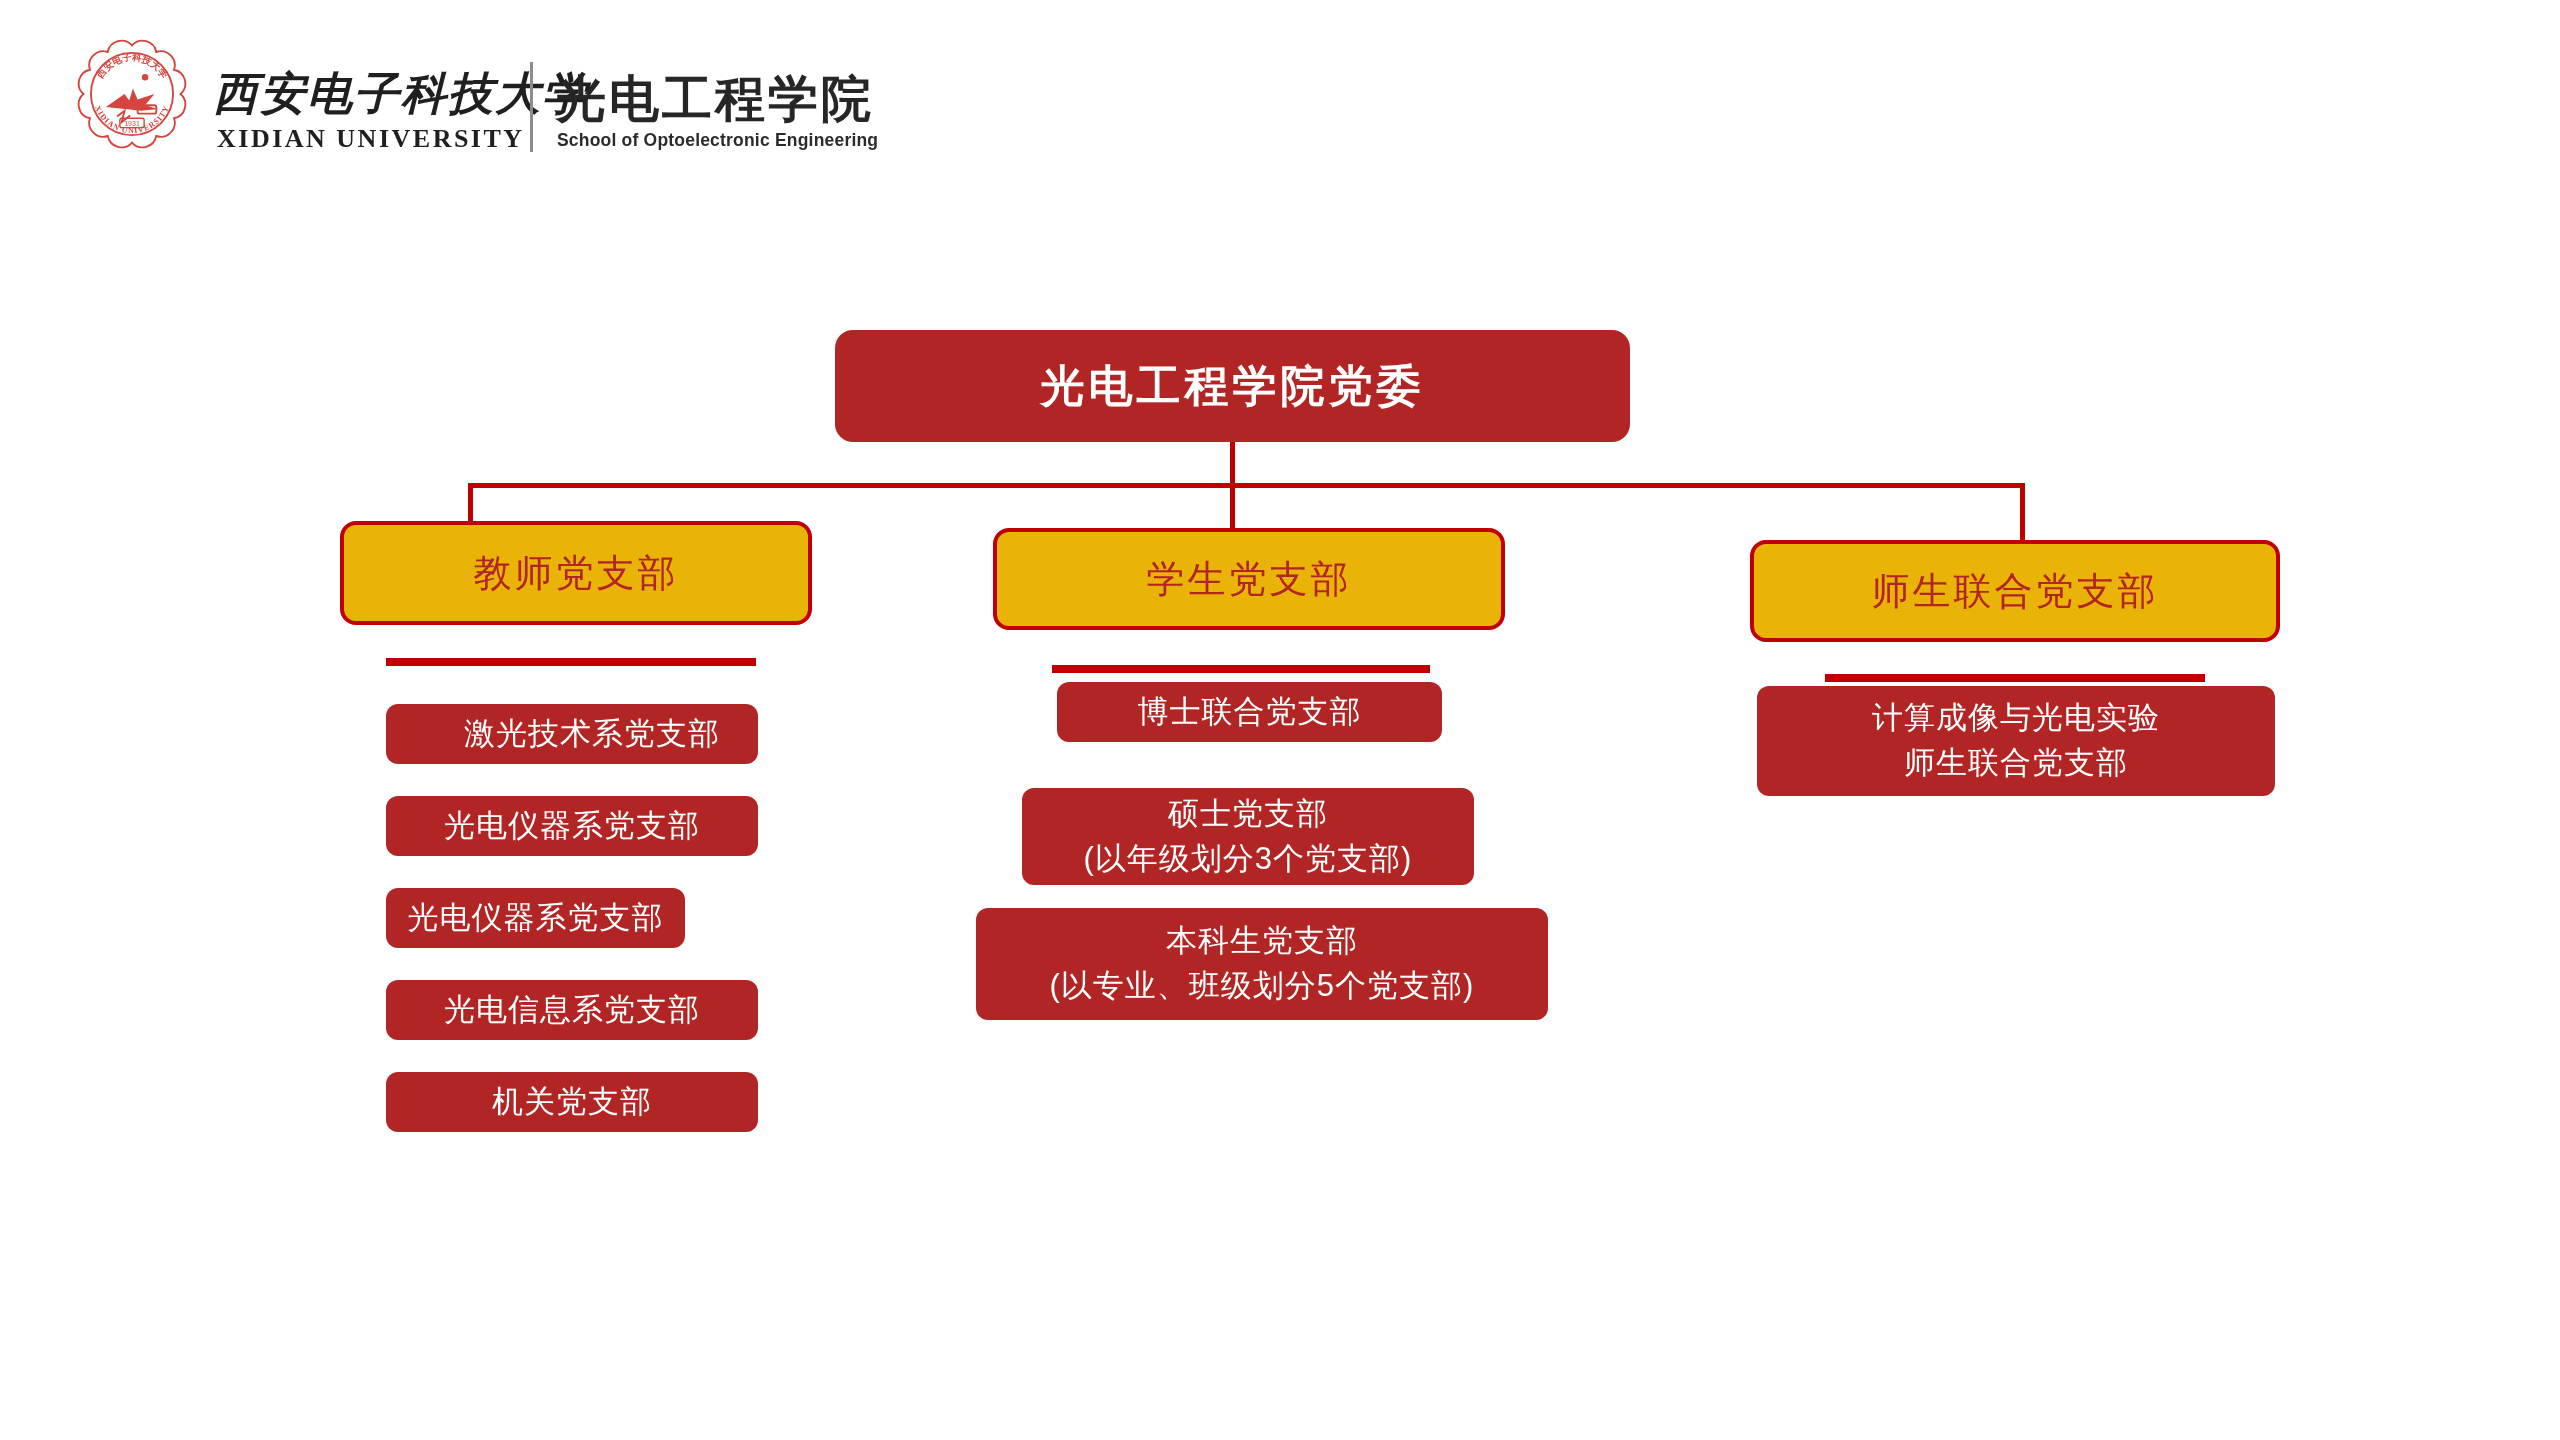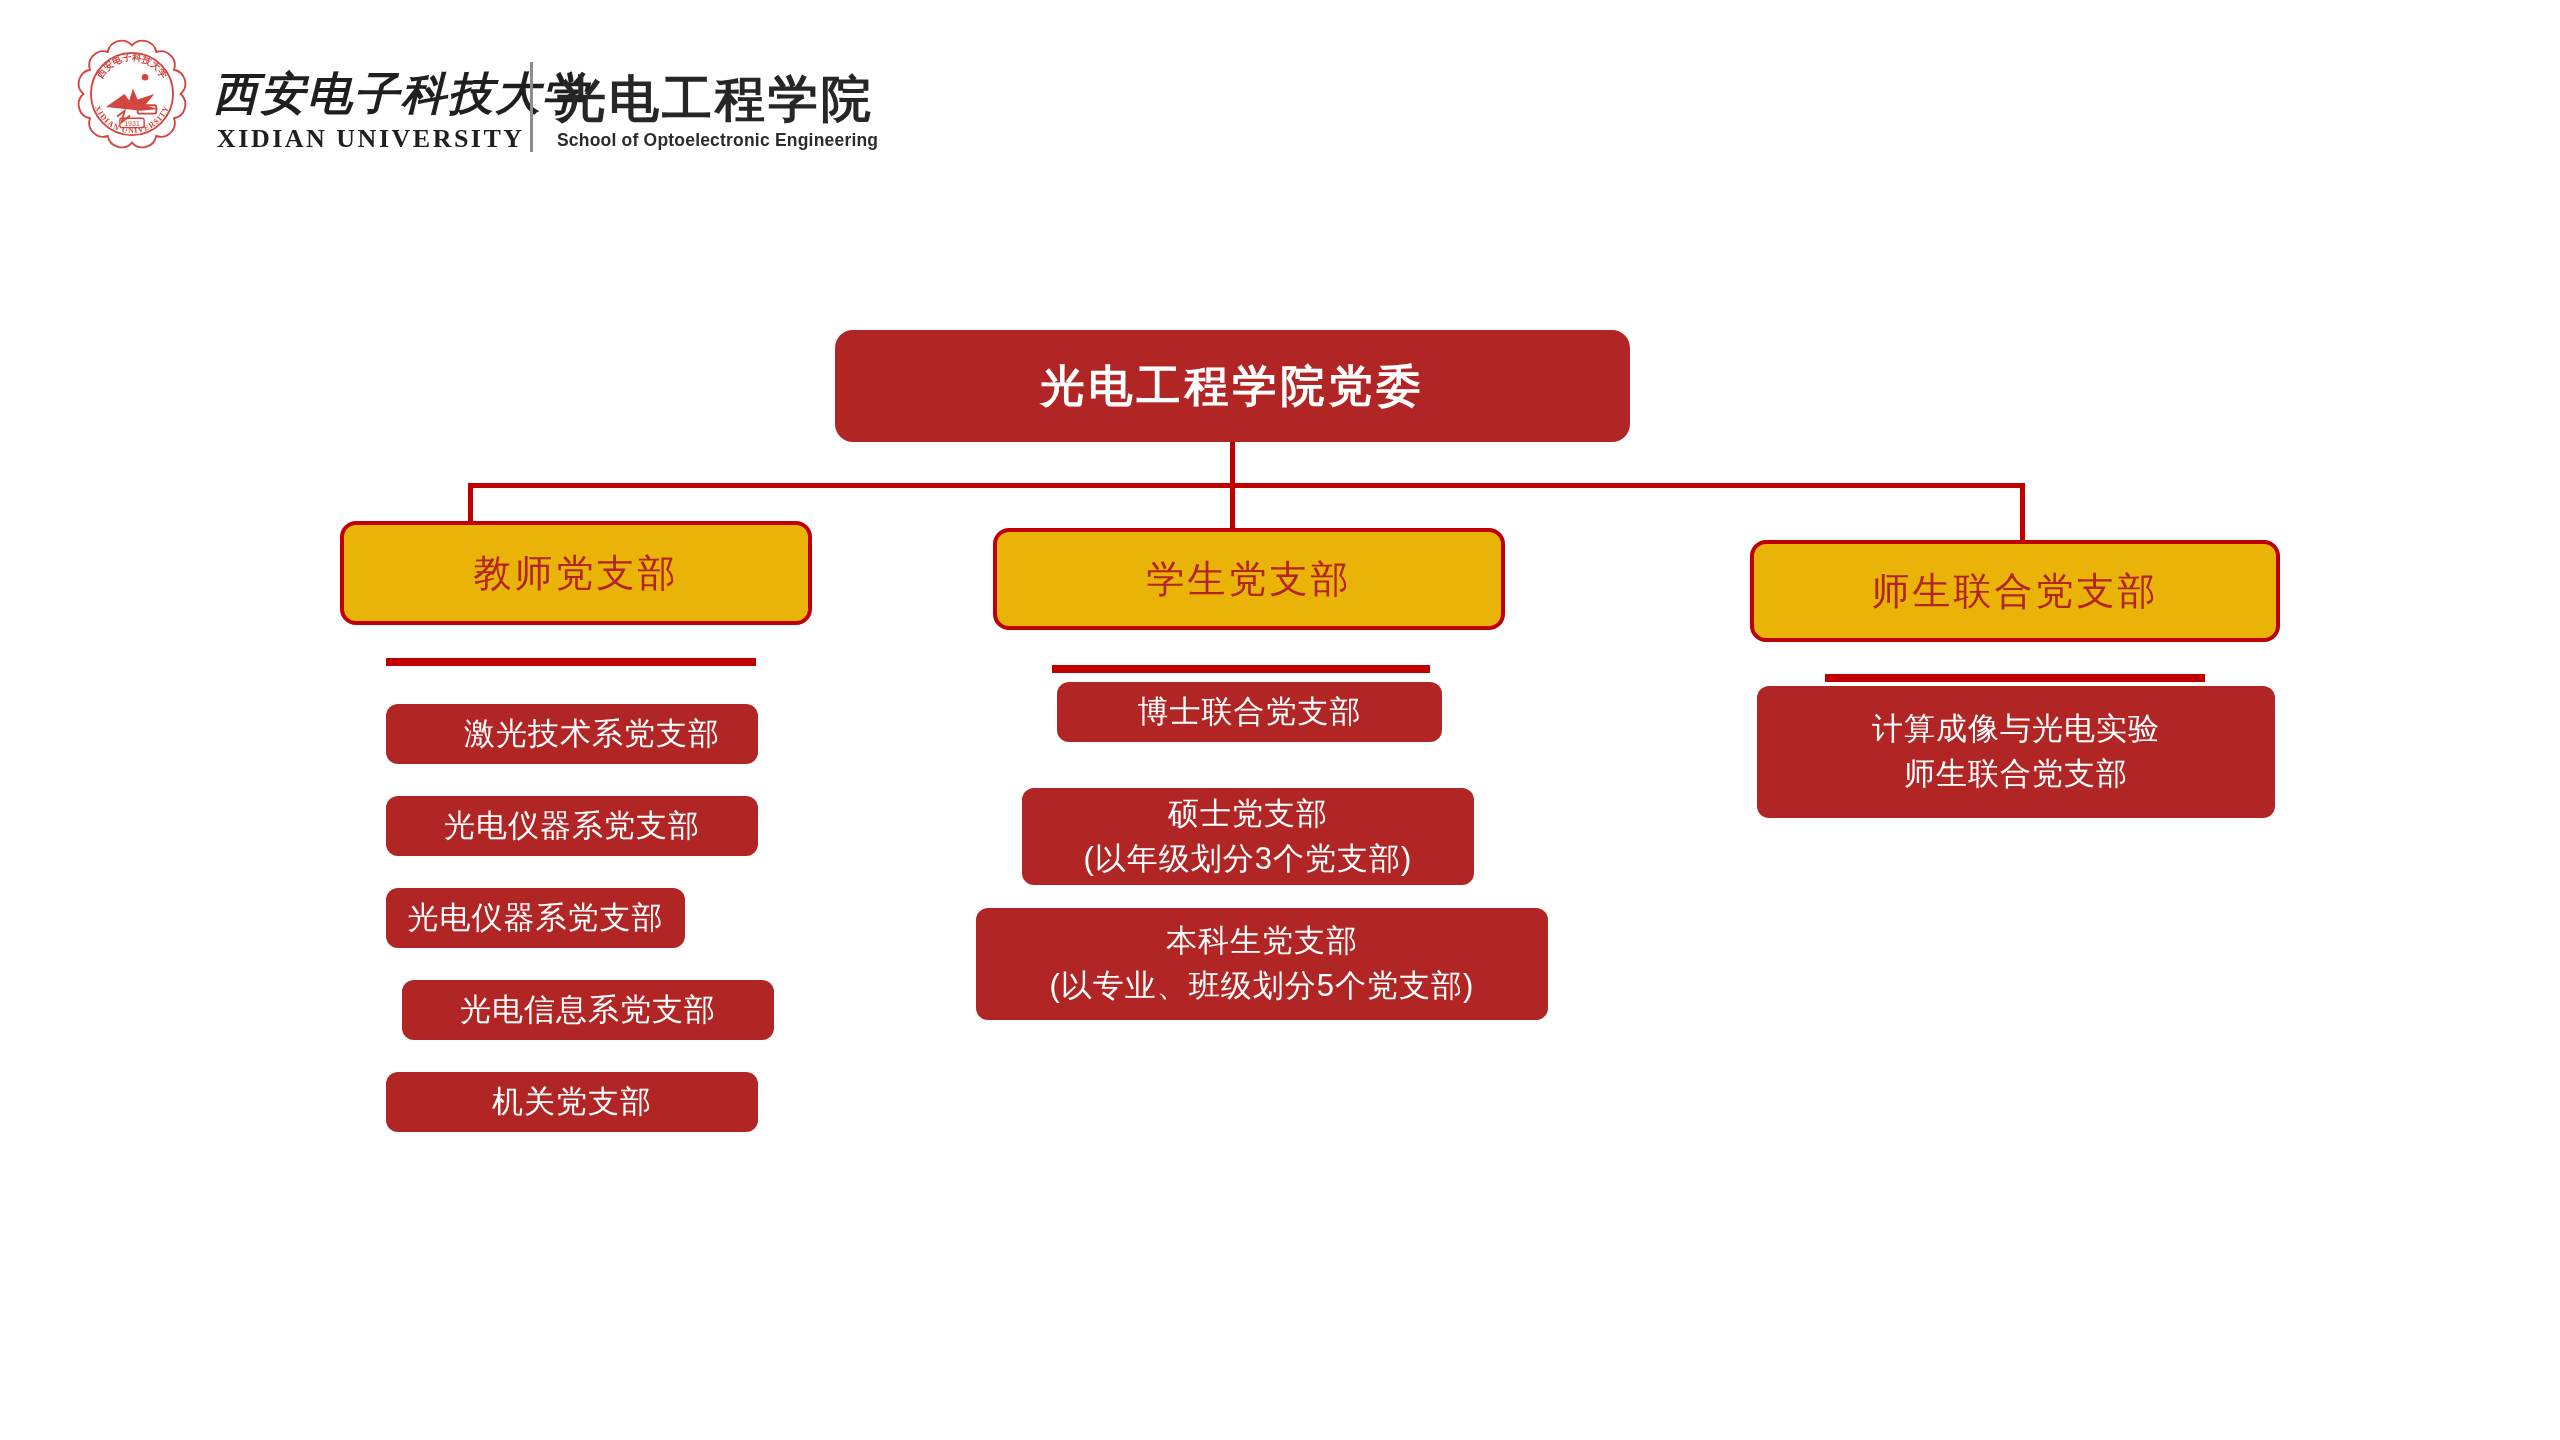--- a/index.html
+++ b/index.html
@@ -83,30 +83,30 @@
     font-weight: 400; font-size: 31px; letter-spacing: 1px;
     display: flex; flex-direction: column;
     align-items: center; justify-content: center;
   }
   .child-box .line { line-height: 1.45; }
 
   
   .c00 { left: 386px; top: 704px;  width: 372px; height: 60px; padding-left: 40px; }
   .c01 { left: 386px; top: 796px;  width: 372px; height: 60px; }
   .c02 { left: 386px; top: 888px;  width: 299px; height: 60px; }
-  .c03 { left: 386px; top: 980px;  width: 372px; height: 60px; margin-left: 16px; }
+  .c03 { left: 386px; top: 980px;  width: 372px; height: 60px; }
   .c04 { left: 386px; top: 1072px; width: 372px; height: 60px; }
 
   
   .c10 { left: 1057px; top: 682px; width: 385px; height: 60px; }
   .c11 { left: 1022px; top: 788px; width: 452px; height: 97px; }
   .c12 { left: 976px;  top: 908px; width: 572px; height: 112px; }
 
   
-  .c20 { left: 1757px; top: 686px; width: 518px; height: 132px; align-items: center; }
+  .c20 { left: 1757px; top: 686px; width: 518px; height: 110px; align-items: center; }
 </style>
 </head>
 <body>
 
 <div class="stage">
 
   <div>
 
     <svg class="seal" viewBox="0 0 120 120" xmlns="http://www.w3.org/2000/svg">
       <g fill="none" stroke="#D5453F" stroke-width="2">

